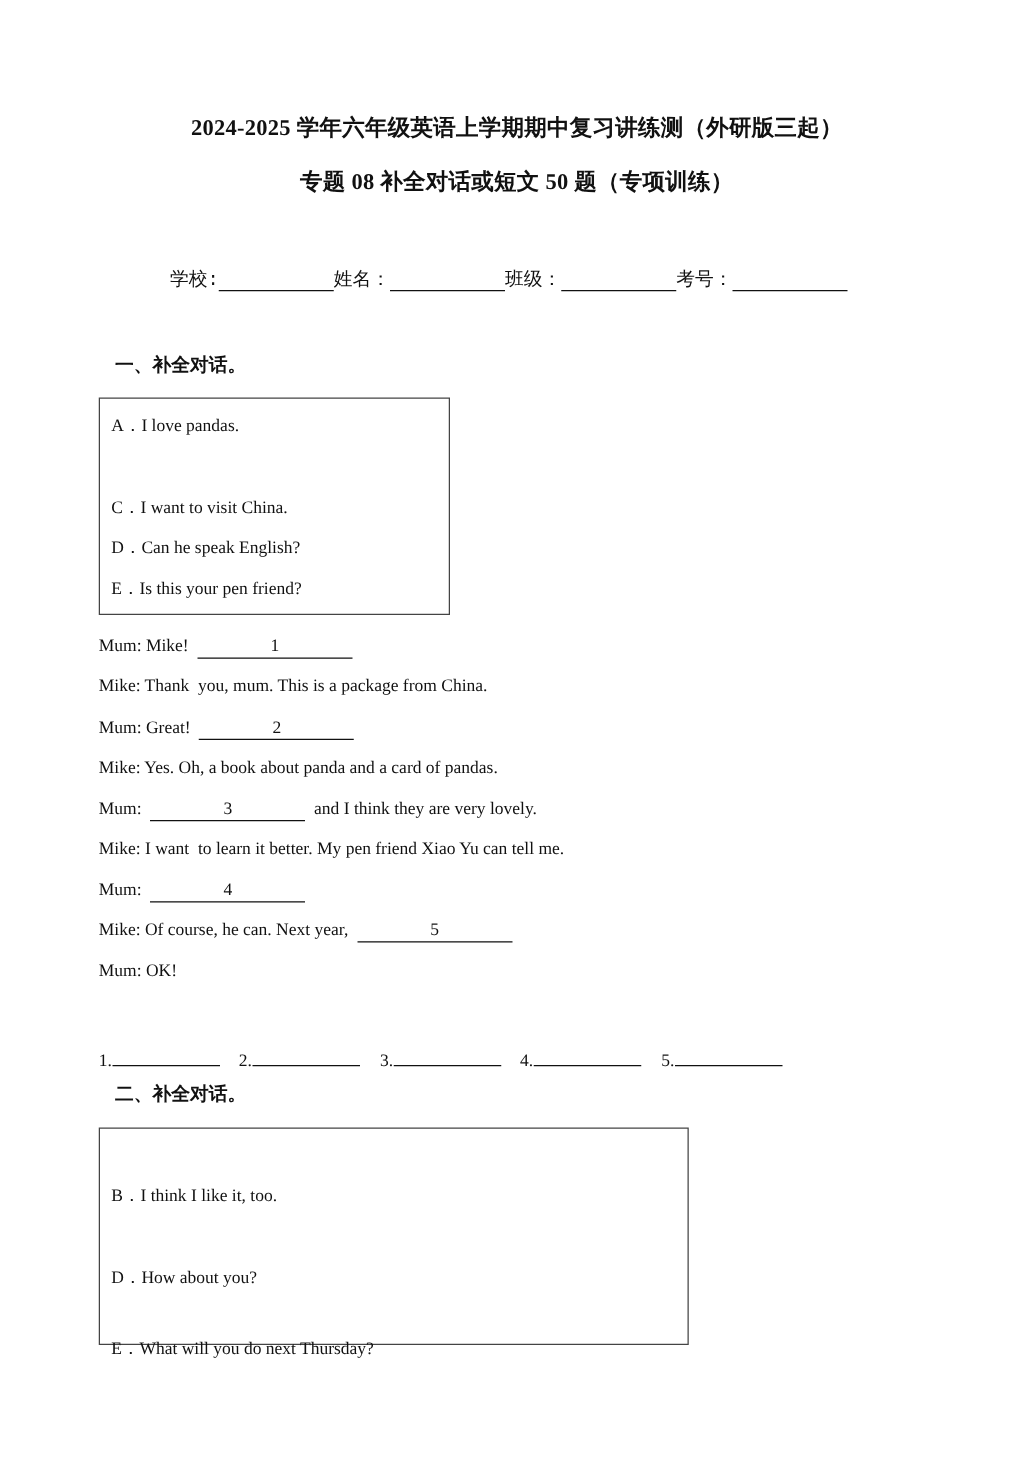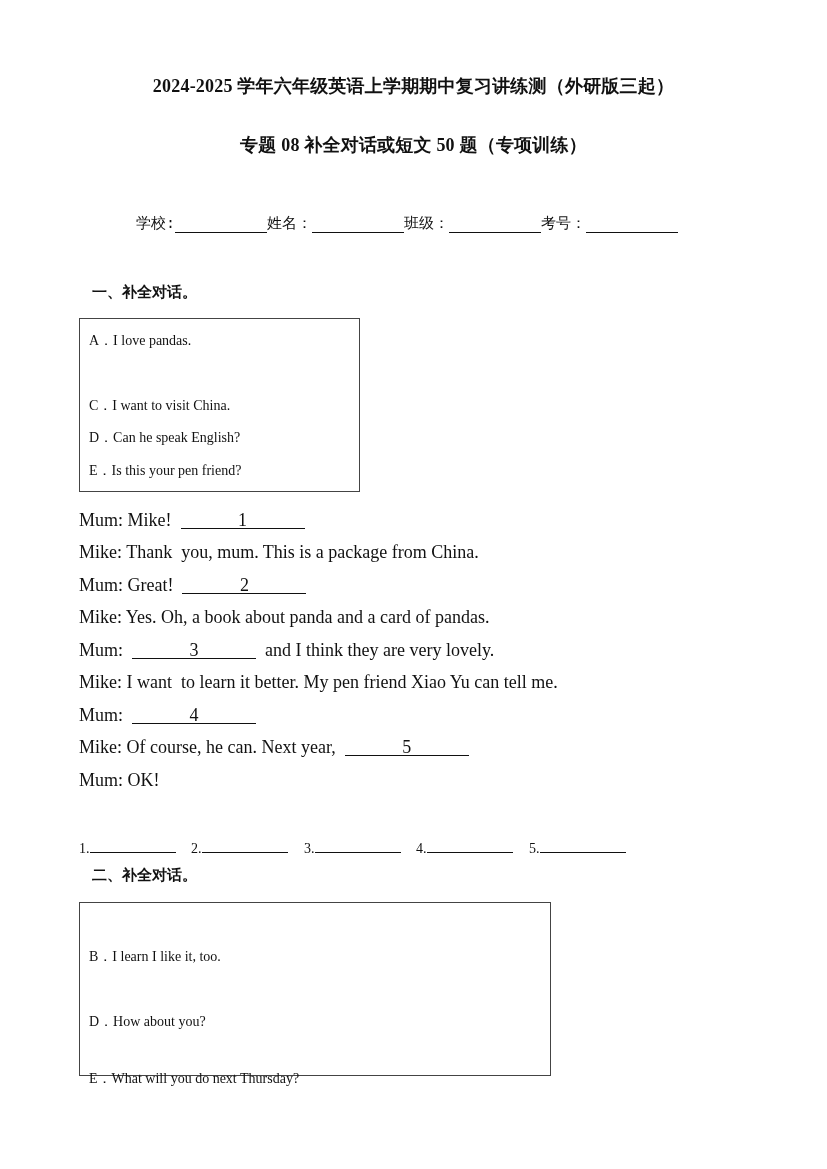--- a/index.html
+++ b/index.html
@@ -6,37 +6,37 @@
   body {
     width: 827px; height: 1169px; position: relative; overflow: hidden;
     font-family: "Liberation Serif", "DejaVu Serif", serif;
     color: #111; font-size: 14px;
   }
   .abs { position: absolute; white-space: nowrap; }
   .title {
     left: 0; width: 827px; text-align: center;
     font-weight: bold; font-size: 18px; letter-spacing: 0.2px;
   }
-  .t1 { top: 74px; }
+  .t1 { top: 90px; }
   .t2 { top: 133px; }
   .info { top: 214px; left: 136px; font-size: 15px; font-family: Liberation Mono, monospace; }
   .info span { display: inline-block; vertical-align: bottom; }
   .blank { border-bottom: 1px solid #111; height: 16px; }
   .sec {
     left: 80px; font-weight: bold; font-size: 15px;
     font-family: "DejaVu Sans", sans-serif;
     text-align: right;
   }
   .sec .num { display: inline-block; width: 42px; }
   .box {
     position: absolute; border: 1px solid #444; box-sizing: border-box;
     background: #fff;
   }
   .opt { position: absolute; left: 9px; font-size: 14px; }
-  .line { left: 79px; font-size: 18px; }
+  .line { left: 79px; font-size: 14px; }
   .fill {
     display: inline-block; border-bottom: 1px solid #111; text-align: center;
     height: 16px; line-height: 16px; vertical-align: baseline;
   }
   .ans { top: 836px; font-size: 14px; }
   .ans .fill { width: 86px; }
 </style>
 </head>
 <body>
 
@@ -82,16 +82,16 @@
 <div class="abs ans" style="left:191px"><span style="white-space: pre;">2.</span><span class="fill"></span></div>
 <div class="abs ans" style="left:304px"><span style="white-space: pre;">3.</span><span class="fill"></span></div>
 <div class="abs ans" style="left:416px"><span style="white-space: pre;">4.</span><span class="fill"></span></div>
 <div class="abs ans" style="left:529px"><span style="white-space: pre;">5.</span><span class="fill"></span></div>
 
 <div class="abs sec" style="top:866px">
   <span class="num" style="white-space: pre;">二、</span><span style="white-space: pre;">补全对话。</span>
 </div>
 
 <div class="box" style="left:79px; top:902px; width:472px; height:174px;">
-  <div class="opt" style="top: 45px; white-space: pre;">B．I learn I like it, too.</div>
+  <div class="opt" style="top: 45px; white-space: pre;">B．I think I like it, too.</div>
   <div class="opt" style="top: 110px; white-space: pre;">D．How about you?</div>
   <div class="opt" style="top: 155px; white-space: pre; margin-top: 12px;">E．What will you do next Thursday?</div>
 </div>
 
 </body></html>

